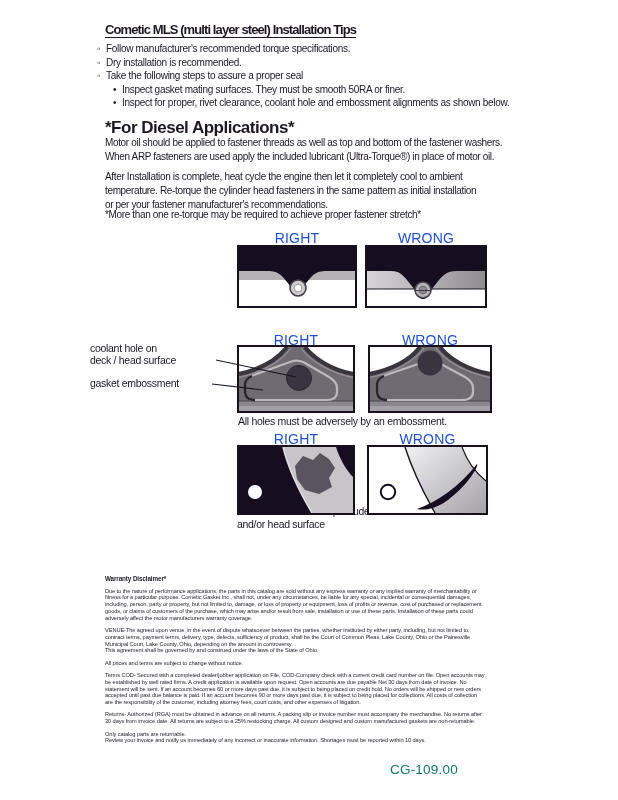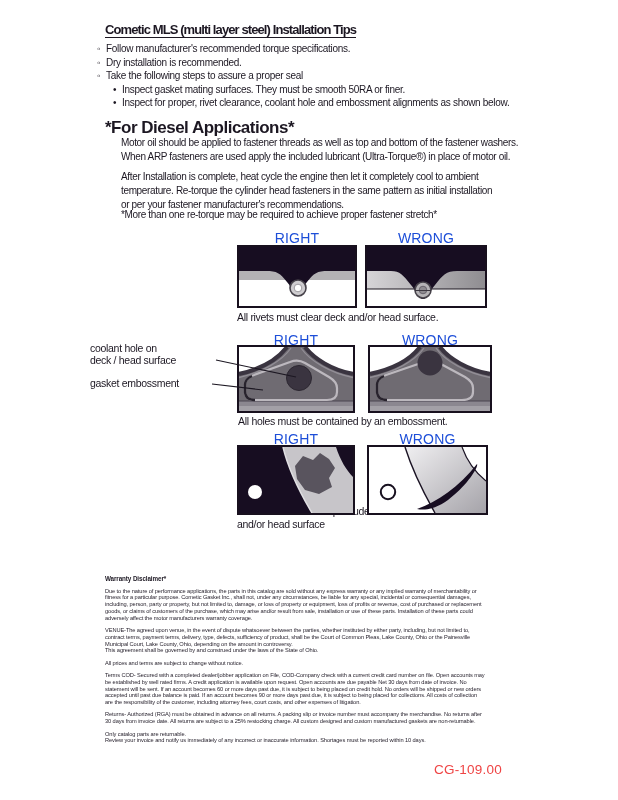--- a/index.html
+++ b/index.html
@@ -11,34 +11,34 @@
   .abs{position:absolute;}
   .title{
     left:105px;top:22px;font-size:13px;font-weight:bold;letter-spacing:-0.9px;
     border-bottom:1.6px solid #1c1722;padding-bottom:0;white-space:nowrap;
   }
   .tips{left:97px;top:42px;font-size:10px;letter-spacing:-0.3px;line-height:13.5px;width:470px;}
   .tip-row{display:flex;}
   .tip-row.sub{padding-left:16px;}
   .marker{width:9px;flex:0 0 9px;}
   .h2{left:105px;top:118px;font-size:17px;font-weight:bold;letter-spacing:-0.5px;}
-  .para{left:105px;width:470px;font-size:10px;letter-spacing:-0.35px;line-height:14px;white-space:pre-line;margin-left:16px;}
+  .para{left:105px;width:470px;font-size:10px;letter-spacing:-0.35px;line-height:14px;white-space:pre-line;}
   .p1{top:136px;}
   .p2{top:170px;}
   .note{top:208px;}
   .rw-label{font-size:14px;letter-spacing:0.2px;text-align:center;color:#1d4ed8;}
   .panel{border:2.2px solid #18101e;box-sizing:border-box;background:#fff;z-index:1;}
   .panel svg{display:block;width:100%;height:100%;}
   .caption{font-size:10.5px;letter-spacing:-0.3px;line-height:12.5px;white-space:pre-line;}
   .callout{font-size:10.5px;letter-spacing:-0.3px;line-height:11.5px;text-align:left;width:126px;left:90px;white-space:pre-line;}
   .leader{z-index:3;pointer-events:none;}
   .disclaimer{left:105px;top:575px;width:432px;}
   .disc-head{font-size:6.3px;font-weight:bold;letter-spacing:-0.1px;}
   .disc-p{font-size:5.7px;line-height:6.8px;letter-spacing:-0.1px;margin-top:5.5px;white-space:pre-line;color:#2a2530;}
-  .page-code{left:390px;top:762px;font-size:13.5px;letter-spacing:0.2px;color:#ef4444;margin-left:44px;}
+  .page-code{left:390px;top:762px;font-size:13.5px;letter-spacing:0.2px;color:#0f766e;}
 </style>
 </head>
 <body>
 
 <div class="page">
 
   <div class="abs title">Cometic MLS (multi layer steel) Installation Tips</div>
 
   <div class="abs tips">
     <div class="tip-row">
@@ -94,21 +94,20 @@
       </defs>
       <rect x="0" y="0" width="118" height="59" fill="#ffffff"></rect>
       <rect x="0" y="24" width="118" height="18" fill="url(#g1)"></rect>
       <path d="M0 42 H118" stroke="#1b141f" stroke-width="1"></path>
       <path d="M0 0 H118 V24 H90 C79 24 76 28 68 38 C62 45 61 52 56 52 C51 52 50 45 44 38 C36 28 33 24 24 24 H0 Z" fill="#170d21"></path>
       <circle cx="56" cy="43" r="8" fill="#b5b3b6" stroke="#454149" stroke-width="1.6"></circle>
       <circle cx="56" cy="43" r="3.8" fill="#8e8b90" stroke="#5a5660" stroke-width="0.8"></circle>
       <path d="M48 43.5 H64" stroke="#3c3841" stroke-width="1"></path>
     </svg>
   </div>
-  <div class="abs caption" style="left:237px;top:311px;">All rivets must clear deck and/or head surface.</div>
 
   <div class="abs rw-label" style="left:237px;top:332px;width:118px;">RIGHT</div>
   <div class="abs rw-label" style="left:368px;top:332px;width:124px;">WRONG</div>
 
   <div class="abs callout" style="top:343px;">coolant hole on
 deck / head surface</div>
   <div class="abs callout" style="top:378px;">gasket embossment</div>
   <svg class="abs leader" style="left:90px;top:338px;" width="220" height="62">
     <line x1="126" y1="22" x2="206" y2="39" stroke="#1c1722" stroke-width="1.1"></line>
     <line x1="122" y1="46" x2="173" y2="52" stroke="#1c1722" stroke-width="1.1"></line>
@@ -141,21 +140,21 @@
       <path d="M50 0 C41 12 23 22 0 27" stroke="#3a3440" stroke-width="4.2" fill="none"></path>
       <path d="M54 1 C45 14 25 25 0 30.5" stroke="#928e96" stroke-width="1.3" fill="none"></path>
       <path d="M120 0 L70 0 C79 12 98 23 120 27 Z" fill="#ffffff"></path>
       <path d="M70 0 C79 12 98 23 120 27" stroke="#3a3440" stroke-width="4.2" fill="none"></path>
       <path d="M66 1 C75 14 96 26 120 30.5" stroke="#928e96" stroke-width="1.3" fill="none"></path>
       <path d="M17 53 L92 53 C99 53 103 50 103 45 L103 41 C103 36 100 33 95 30 L69 16 C64 13 59 13 54 15 L16 28 C10 30 7 33 7 38 L7 44 C7 50 11 53 17 53 Z" stroke="#bcb8be" stroke-width="2.2" fill="none"></path>
       <path d="M14 29 C9 31 7 34 7 38 L7 44 C7 50 11 53 17 53" stroke="#28232d" stroke-width="2.4" fill="none"></path>
       <circle cx="60" cy="16" r="12.5" fill="#3a3440"></circle>
     </svg>
   </div>
-  <div class="abs caption" style="left:238px;top:415px;">All holes must be contained by an embossment.</div>
+  <div class="abs caption" style="left:238px;top:415px;">All holes must be adversely by an embossment.</div>
 
   <div class="abs rw-label" style="left:237px;top:431px;width:118px;">RIGHT</div>
   <div class="abs rw-label" style="left:367px;top:431px;width:121px;">WRONG</div>
 
   <div class="abs panel" style="left:237px;top:445px;width:118px;height:70px;">
     <svg viewBox="0 0 114 66" preserveAspectRatio="none">
       <rect x="0" y="0" width="114" height="66" fill="#170d21"></rect>
       <path d="M44 0 L97 0 C101 13 108 24 114 30 L114 66 L73 66 C60 44 49 21 44 0 Z" fill="#c7c5c9"></path>
       <path d="M44 0 C49 21 60 44 73 66" stroke="#e0dfe2" stroke-width="1.5" fill="none"></path>
       <path d="M56 19 L64 9 L74 13 L81 6 L90 12 L96 21 L90 31 L93 40 L80 47 L66 43 L58 32 Z" fill="#59545e"></path>

